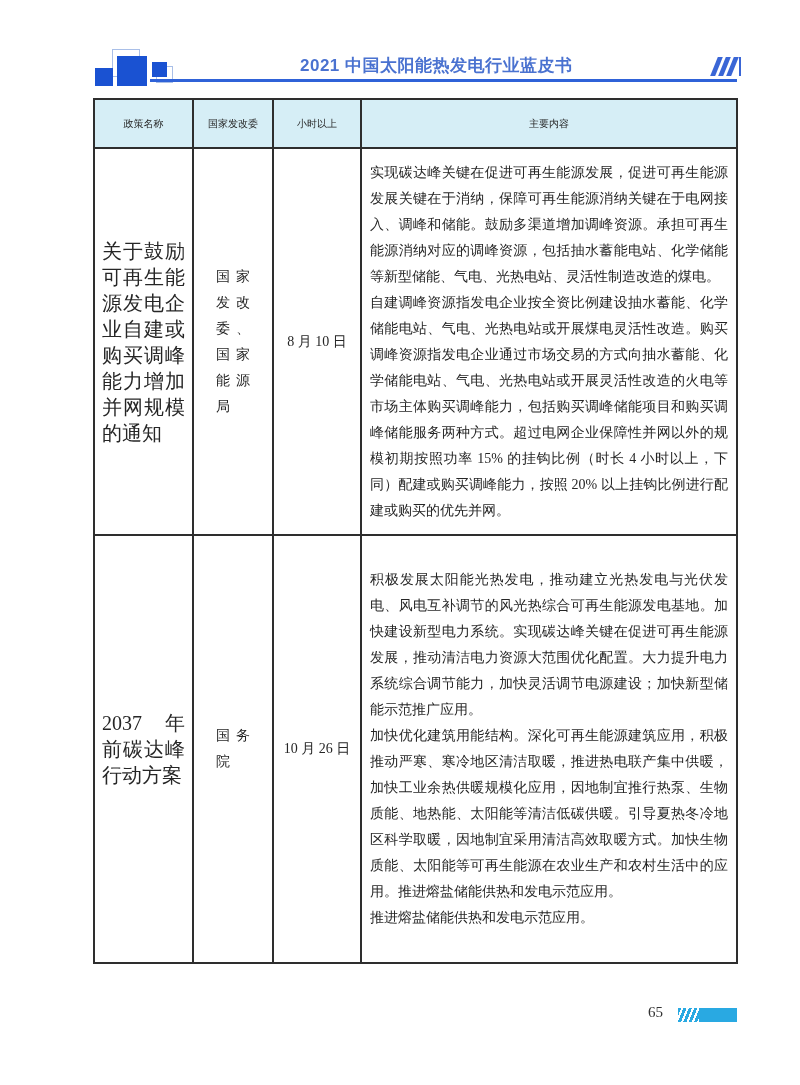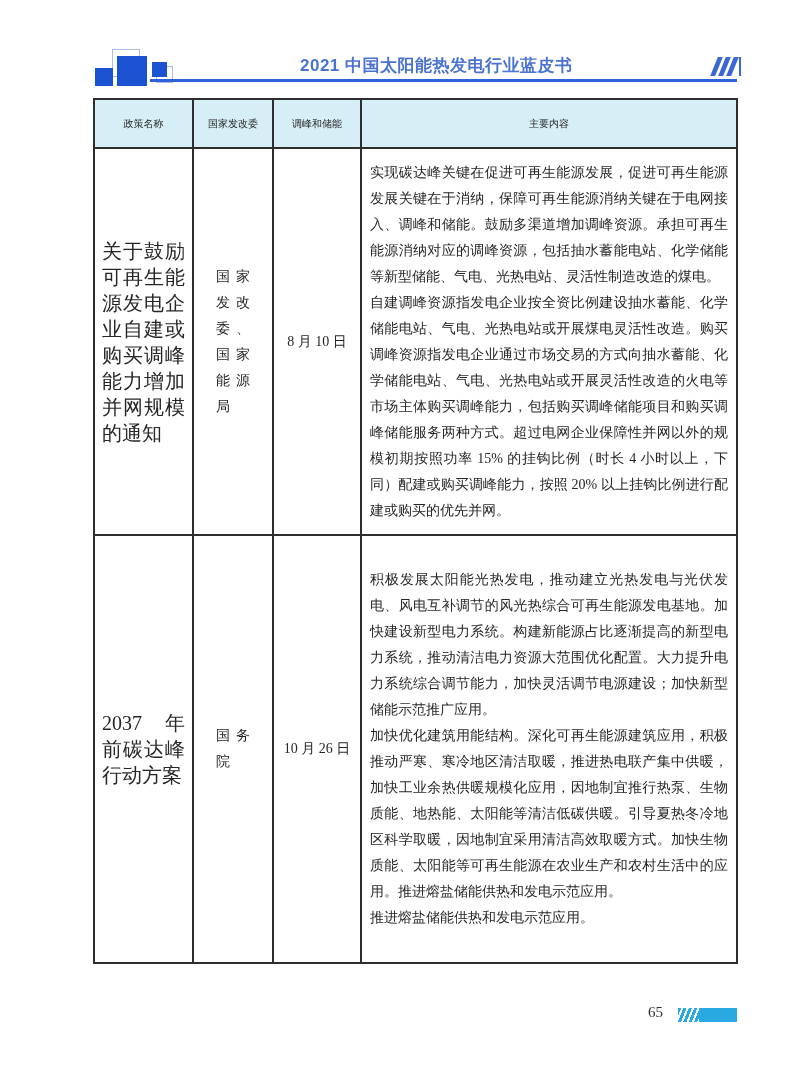--- a/index.html
+++ b/index.html
@@ -118,38 +118,38 @@
   <colgroup>
     <col style="width:99px">
       <col style="width:80px">
       <col style="width:88px">
       <col style="width:376px">
   </colgroup>
   <tbody>
       <tr>
     <th>政策名称</th>
     <th>国家发改委</th>
-    <th>调峰和储能</th>
+    <th>小时以上</th>
     <th>主要内容</th>
   </tr>
   <tr style="height:387px">
     <td class="cell-policy">关于鼓励可再生能源发电企业自建或购买调峰能力增加并网规模的通知</td>
     <td class="cell-dept">国家发改委、国家能源局</td>
     <td class="cell-date">8 月 10 日</td>
     <td class="cell-content">
       <p>实现碳达峰关键在促进可再生能源发展，促进可再生能源发展关键在于消纳，保障可再生能源消纳关键在于电网接入、调峰和储能。鼓励多渠道增加调峰资源。承担可再生能源消纳对应的调峰资源，包括抽水蓄能电站、化学储能等新型储能、气电、光热电站、灵活性制造改造的煤电。</p>
       <p>自建调峰资源指发电企业按全资比例建设抽水蓄能、化学储能电站、气电、光热电站或开展煤电灵活性改造。购买调峰资源指发电企业通过市场交易的方式向抽水蓄能、化学储能电站、气电、光热电站或开展灵活性改造的火电等市场主体购买调峰能力，包括购买调峰储能项目和购买调峰储能服务两种方式。超过电网企业保障性并网以外的规模初期按照功率 15% 的挂钩比例（时长 4 小时以上，下同）配建或购买调峰能力，按照 20% 以上挂钩比例进行配建或购买的优先并网。</p>
     </td>
   </tr>
   <tr style="height:428px">
     <td class="cell-policy">2037 年前碳达峰行动方案</td>
     <td class="cell-dept">国务院</td>
     <td class="cell-date">10 月 26 日</td>
     <td class="cell-content">
-      <p>积极发展太阳能光热发电，推动建立光热发电与光伏发电、风电互补调节的风光热综合可再生能源发电基地。加快建设新型电力系统。构建新能源占比逐渐提高的新型电力系统，推动清洁电力资源大范围优化配置。大力提升电力系统综合调节能力，加快灵活调节电源建设；加快新型储能示范推广应用。</p>
+      <p>积极发展太阳能光热发电，推动建立光热发电与光伏发电、风电互补调节的风光热综合可再生能源发电基地。加快建设新型电力系统。实现碳达峰关键在促进可再生能源发展，推动清洁电力资源大范围优化配置。大力提升电力系统综合调节能力，加快灵活调节电源建设；加快新型储能示范推广应用。</p>
       <p>加快优化建筑用能结构。深化可再生能源建筑应用，积极推动严寒、寒冷地区清洁取暖，推进热电联产集中供暖，加快工业余热供暖规模化应用，因地制宜推行热泵、生物质能、地热能、太阳能等清洁低碳供暖。引导夏热冬冷地区科学取暖，因地制宜采用清洁高效取暖方式。加快生物质能、太阳能等可再生能源在农业生产和农村生活中的应用。推进熔盐储能供热和发电示范应用。</p>
       <p>推进熔盐储能供热和发电示范应用。</p>
     </td>
   </tr>
 </tbody>
   </table>
 
 <div class="page-number">65</div>
 <div class="footer-bar">
   <div class="hatch"></div>

